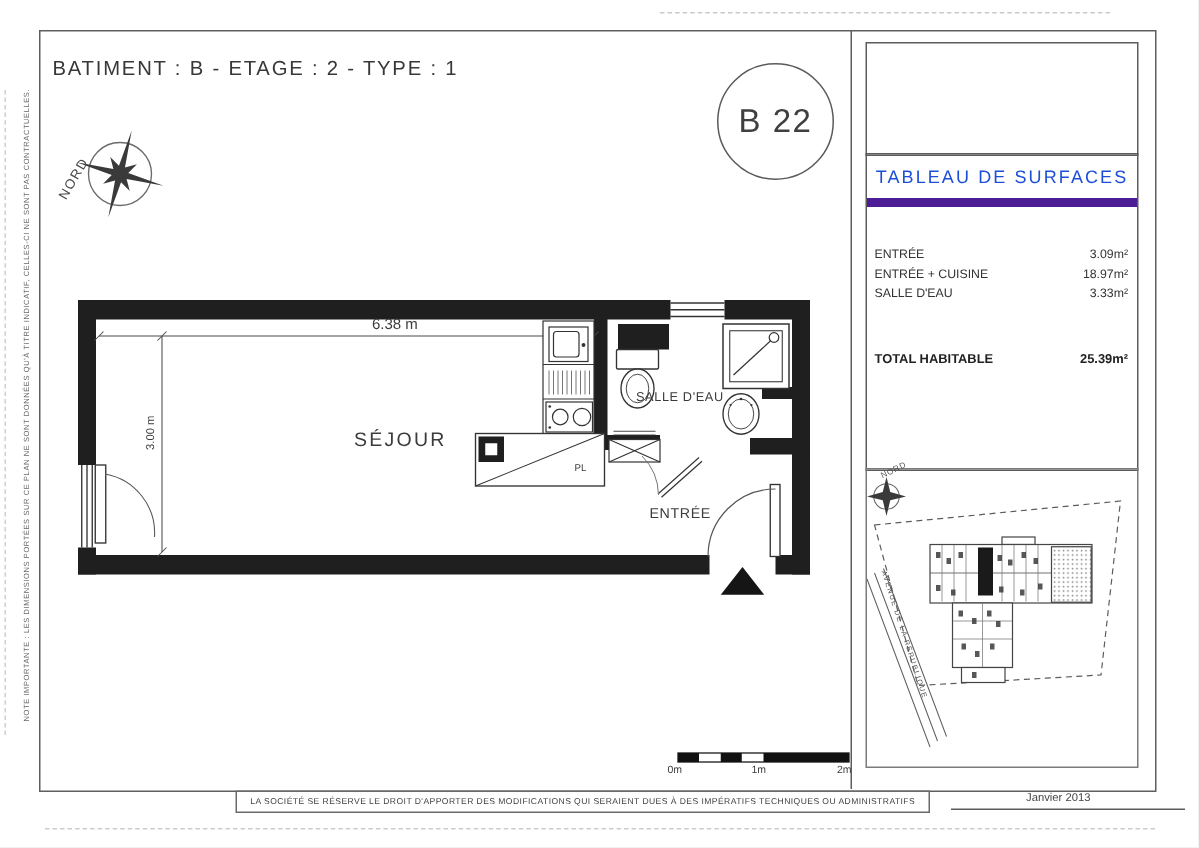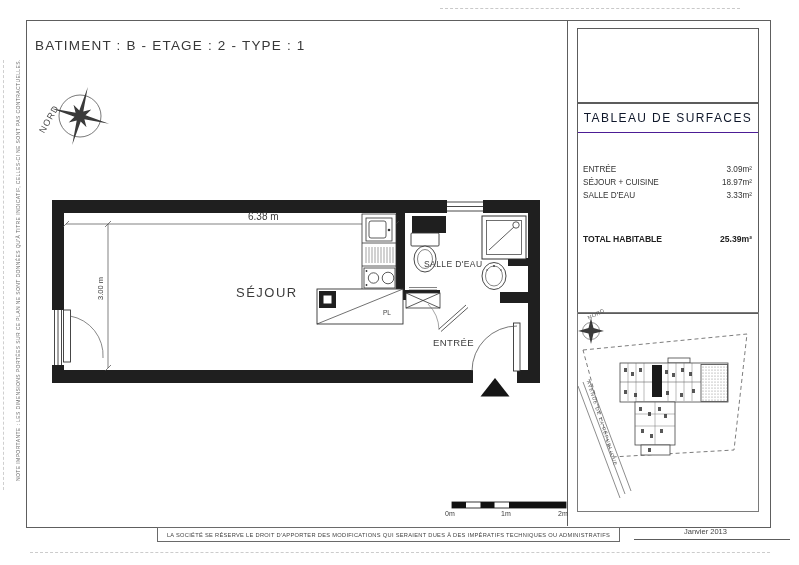--- a/index.html
+++ b/index.html
@@ -26,22 +26,22 @@
   .avenue{left:537px;top:421px;width:130px;font-size:4.8px;letter-spacing:1px;color:#555;transform:rotate(72deg);}
   
   .lbl-sejour{left:236px;top:285px;font-size:13px;letter-spacing:1.5px;color:#3c3c3c;}
   .lbl-sde{left:424px;top:259px;font-size:8.5px;letter-spacing:.4px;color:#3c3c3c;}
   .lbl-entree{left:433px;top:337px;font-size:9.5px;letter-spacing:.4px;color:#3c3c3c;}
   .lbl-pl{left:383px;top:309px;font-size:6.5px;color:#3c3c3c;}
   .dim-width{left:208px;top:211px;font-size:10px;color:#3c3c3c;padding-left:40px;}
   
   .box-a{left:577px;top:28px;width:180px;height:74px;border:1px solid #5c5c5c;}
   .box-b{left:577px;top:102px;width:180px;height:210px;border:1px solid #5c5c5c;}
-  .box-b .hdr{position:absolute;left:0;top:0;width:100%;height:29px;border-bottom:1px solid #4c1d95;
-              display:flex;align-items:center;justify-content:center;font-size:12px;letter-spacing:1.4px;color:#0f172a;}
+  .box-b .hdr{position:absolute;left:0;top:0;width:100%;height:29px;border-bottom:6px solid #4c1d95;
+              display:flex;align-items:center;justify-content:center;font-size:12px;letter-spacing:1.4px;color:#1d4ed8;}
   .rows{left:583px;top:164px;width:169px;font-size:8.2px;color:#333;}
   .rows .r{display:flex;justify-content:space-between;line-height:12.8px;}
   .total{left:583px;top:234px;width:169px;display:flex;justify-content:space-between;
          font-size:8.6px;font-weight:bold;color:#222;text-align:center;}
   .box-site{left:577px;top:312px;width:180px;height:198px;border:1px solid #7a7a7a;}
   
   .disclaimer{left:157px;top:527px;width:461px;height:13px;border:1px solid #6a6a6a;
               font-size:5.7px;letter-spacing:.3px;color:#3f3f3f;display:flex;align-items:center;justify-content:center;}
   .date{left:684px;top:527px;font-size:7.5px;color:#454545;}
   .date-line{left:634px;top:539px;width:156px;border-top:1px solid #5c5c5c;}
@@ -244,41 +244,44 @@
       </g>
 
       <g transform="translate(578,314)">
         <circle cx="13" cy="17" r="8.5" fill="none" stroke="#666" stroke-width="0.7"></circle>
         <polygon points="13,4 15.5,14 26,17 15.5,19.5 13,30 10.5,19.5 0,17 10.5,14" fill="#3a3a3a"></polygon>
       </g>
     </g>
   </svg>
 
   <div class="abs title">BATIMENT : B - ETAGE : 2 - TYPE : 1</div>
+  <div class="abs unit-circle">
+    <span>B 22</span>
+  </div>
   <div class="abs rot side-note">NOTE IMPORTANTE : LES DIMENSIONS PORTÉES SUR CE PLAN NE SONT DONNÉES QU'À TITRE INDICATIF, CELLES-CI NE SONT PAS CONTRACTUELLES.</div>
   <div class="abs rot nord-main">NORD</div>
 
   <div class="abs dim-width">6.38 m</div>
   <div class="abs rot dim-depth">3.00 m</div>
   <div class="abs lbl-sejour">SÉJOUR</div>
   <div class="abs lbl-sde">SALLE D'EAU</div>
   <div class="abs lbl-entree">ENTRÉE</div>
   <div class="abs lbl-pl">PL</div>
 
   <div class="abs box-a"></div>
   <div class="abs box-b">
     <div class="hdr">TABLEAU DE SURFACES</div>
   </div>
   <div class="abs rows">
     <div class="r">
       <span>ENTRÉE</span>
       <span>3.09m²</span>
     </div>
     <div class="r">
-      <span>SÉJOUR + CUISINE</span>
+      <span>ENTRÉE + CUISINE</span>
       <span>18.97m²</span>
     </div>
     <div class="r">
       <span>SALLE D'EAU</span>
       <span>3.33m²</span>
     </div>
   </div>
   <div class="abs total">
     <span>TOTAL HABITABLE</span>
     <span>25.39m²</span>

